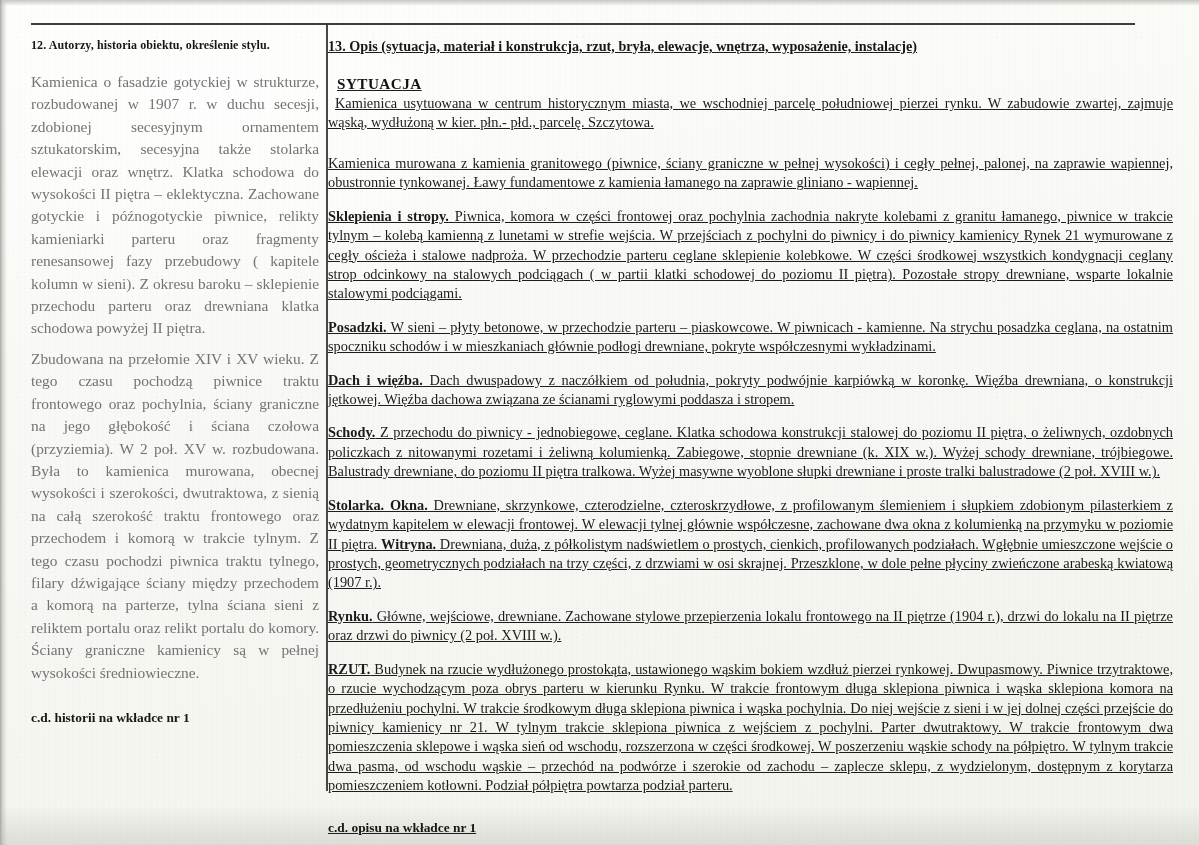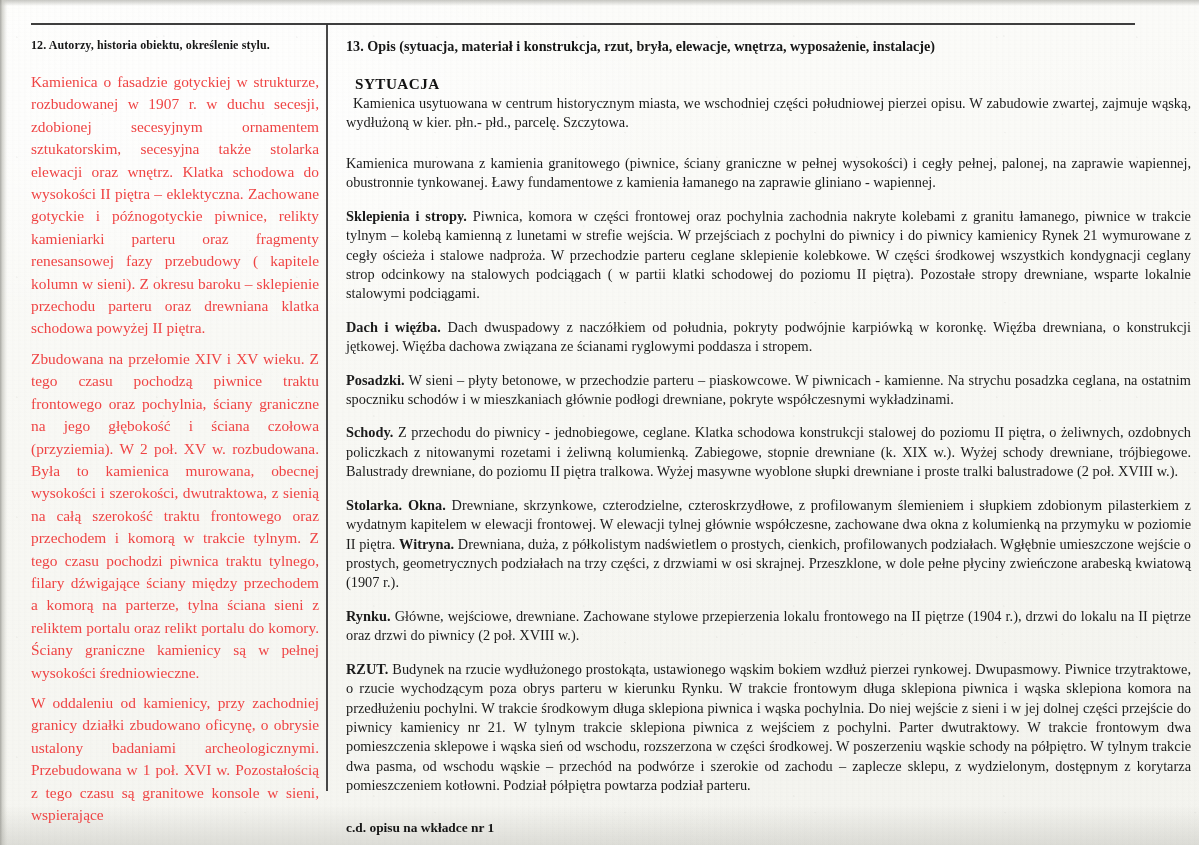--- a/index.html
+++ b/index.html
@@ -100,38 +100,39 @@
     color: #171717;
     margin: 0 0 18px 0;
     white-space: nowrap;
   }
   .col-left .body-para {
     font-size: 15.4px;
     line-height: 1.455;
     text-align: justify;
     text-justify: inter-word;
     margin: 0;
-    color: #ef4444;
+    color: #737373;
   }
   .col-left .body-para + .body-para {
     margin-top: 8px;
   }
   .col-left .footnote {
     margin-top: 26px;
     font-weight: bold;
     font-size: 13.4px;
     color: #171717;
   }
 
   
   .col-right {
     position: absolute;
-    left: 346px;
+    left: 328px;
     top: 38px;
     width: 845px;
+    text-decoration: underline;
   }
   .col-right .field-head {
     font-weight: bold;
     font-size: 14.2px;
     color: #171717;
     margin: 0 0 20px 0;
     white-space: nowrap;
   }
   .section-title {
     font-weight: bold;
@@ -198,40 +199,39 @@
 <div class="sheet">
 
   <div class="top-rule"></div>
   <div class="col-divider"></div>
 
   <div class="col-left">
     <div class="field-head">12. Autorzy, historia obiektu, określenie stylu.</div>
 
     <p class="body-para">Kamienica o fasadzie gotyckiej w strukturze, rozbudowanej w 1907 r. w duchu secesji, zdobionej secesyjnym ornamentem sztukatorskim, secesyjna także stolarka elewacji oraz wnętrz. Klatka schodowa do wysokości II piętra – eklektyczna. Zachowane gotyckie i późnogotyckie piwnice, relikty kamieniarki parteru oraz fragmenty renesansowej fazy przebudowy ( kapitele kolumn w sieni). Z okresu baroku – sklepienie przechodu parteru oraz drewniana klatka schodowa powyżej II piętra.</p>
     <p class="body-para">Zbudowana na przełomie XIV i XV wieku. Z tego czasu pochodzą piwnice traktu frontowego oraz pochylnia, ściany graniczne na jego głębokość i ściana czołowa (przyziemia). W 2 poł. XV w. rozbudowana. Była to kamienica murowana, obecnej wysokości i szerokości, dwutraktowa, z sienią na całą szerokość traktu frontowego oraz przechodem i komorą w trakcie tylnym. Z tego czasu pochodzi piwnica traktu tylnego, filary dźwigające ściany między przechodem a komorą na parterze, tylna ściana sieni z reliktem portalu oraz relikt portalu do komory. Ściany graniczne kamienicy są w pełnej wysokości średniowieczne.</p>
-    <p class="body-para">W oddaleniu od kamienicy, przy zachodniej granicy działki zbudowano oficynę, o obrysie ustalony badaniami archeologicznymi. Przebudowana w 1 poł. XVI w. Pozostałością z tego czasu są granitowe konsole w sieni, wspierające</p>
 
     <div class="footnote">c.d. historii na wkładce nr 1</div>
   </div>
 
   <div class="col-right">
     <div class="field-head">13. Opis (sytuacja, materiał i konstrukcja, rzut, bryła, elewacje, wnętrza, wyposażenie, instalacje)</div>
 
     <div class="section-title">SYTUACJA</div>
-    <p class="rp">Kamienica usytuowana w centrum historycznym miasta, we wschodniej części południowej pierzei opisu. W zabudowie zwartej, zajmuje wąską, wydłużoną w kier. płn.- płd., parcelę. Szczytowa.</p>
+    <p class="rp">Kamienica usytuowana w centrum historycznym miasta, we wschodniej parcelę południowej pierzei rynku. W zabudowie zwartej, zajmuje wąską, wydłużoną w kier. płn.- płd., parcelę. Szczytowa.</p>
 
     <div class="block-gap"></div>
 
     <p class="rp flush">Kamienica murowana z kamienia granitowego (piwnice, ściany graniczne w pełnej wysokości) i cegły pełnej, palonej, na zaprawie wapiennej, obustronnie tynkowanej. Ławy fundamentowe z kamienia łamanego na zaprawie gliniano - wapiennej.</p>
 
     <p class="rp flush"><span class="lead">Sklepienia i stropy.</span><span> Piwnica, komora w części frontowej oraz pochylnia zachodnia nakryte kolebami z granitu łamanego, piwnice w trakcie tylnym – kolebą kamienną z lunetami w strefie wejścia. W przejściach z pochylni do piwnicy i do piwnicy kamienicy Rynek 21 wymurowane z cegły ościeża i stalowe nadproża. W przechodzie parteru ceglane sklepienie kolebkowe. W części środkowej wszystkich kondygnacji ceglany strop odcinkowy na stalowych podciągach ( w partii klatki schodowej do poziomu II piętra). Pozostałe stropy drewniane, wsparte lokalnie stalowymi podciągami.</span></p>
 
+    <p class="rp flush"><span class="lead">Posadzki.</span><span> W sieni – płyty betonowe, w przechodzie parteru – piaskowcowe. W piwnicach - kamienne. Na strychu posadzka ceglana, na ostatnim spoczniku schodów i w mieszkaniach głównie podłogi drewniane, pokryte współczesnymi wykładzinami.</span></p>
+
     <p class="rp flush"><span class="lead">Dach i więźba.</span><span> Dach dwuspadowy z naczółkiem od południa, pokryty podwójnie karpiówką w koronkę. Więźba drewniana, o konstrukcji jętkowej. Więźba dachowa związana ze ścianami ryglowymi poddasza i stropem.</span></p>
-
-    <p class="rp flush"><span class="lead">Posadzki.</span><span> W sieni – płyty betonowe, w przechodzie parteru – piaskowcowe. W piwnicach - kamienne. Na strychu posadzka ceglana, na ostatnim spoczniku schodów i w mieszkaniach głównie podłogi drewniane, pokryte współczesnymi wykładzinami.</span></p>
 
     <p class="rp flush"><span class="lead">Schody.</span><span> Z przechodu do piwnicy - jednobiegowe, ceglane. Klatka schodowa konstrukcji stalowej do poziomu II piętra, o żeliwnych, ozdobnych policzkach z nitowanymi rozetami i żeliwną kolumienką. Zabiegowe, stopnie drewniane (k. XIX w.). Wyżej schody drewniane, trójbiegowe. Balustrady drewniane, do poziomu II piętra tralkowa. Wyżej masywne wyoblone słupki drewniane i proste tralki balustradowe (2 poł. XVIII w.).</span></p>
 
     <p class="rp flush"><span class="lead">Stolarka. Okna.</span><span> Drewniane, skrzynkowe, czterodzielne, czteroskrzydłowe, z profilowanym ślemieniem i słupkiem zdobionym pilasterkiem z wydatnym kapitelem  w elewacji frontowej. W elewacji tylnej głównie współczesne, zachowane dwa okna z kolumienką na przymyku w poziomie II piętra. </span><span class="inline-bold">Witryna.</span><span> Drewniana, duża, z półkolistym nadświetlem o prostych, cienkich, profilowanych podziałach. Wgłębnie umieszczone wejście o prostych, geometrycznych podziałach na trzy części, z drzwiami w osi skrajnej. Przeszklone, w dole pełne płyciny zwieńczone arabeską kwiatową (1907 r.).</span></p>
 
     <p class="rp flush"><span class="lead">Rynku.</span><span> Główne, wejściowe, drewniane. Zachowane stylowe przepierzenia lokalu frontowego na II piętrze (1904 r.), drzwi do lokalu na II piętrze oraz drzwi do piwnicy (2 poł. XVIII w.).</span></p>
 
     <p class="rp flush"><span class="lead">RZUT.</span><span>  Budynek na rzucie wydłużonego prostokąta, ustawionego wąskim bokiem wzdłuż pierzei rynkowej. Dwupasmowy. Piwnice trzytraktowe, o rzucie wychodzącym poza obrys parteru w kierunku Rynku. W trakcie frontowym długa sklepiona piwnica  i wąska sklepiona komora na przedłużeniu pochylni. W trakcie środkowym długa sklepiona piwnica i wąska pochylnia. Do niej wejście z sieni i w jej dolnej części przejście do piwnicy kamienicy nr 21. W tylnym trakcie sklepiona piwnica z wejściem z pochylni. Parter dwutraktowy. W trakcie frontowym dwa pomieszczenia sklepowe i wąska sień od wschodu, rozszerzona w części środkowej. W poszerzeniu wąskie schody na półpiętro. W tylnym trakcie dwa pasma, od wschodu wąskie – przechód na podwórze i szerokie od zachodu – zaplecze sklepu, z wydzielonym, dostępnym z korytarza pomieszczeniem kotłowni. Podział półpiętra powtarza podział parteru.</span></p>
 
     <div class="footnote">c.d. opisu na wkładce nr 1</div>

